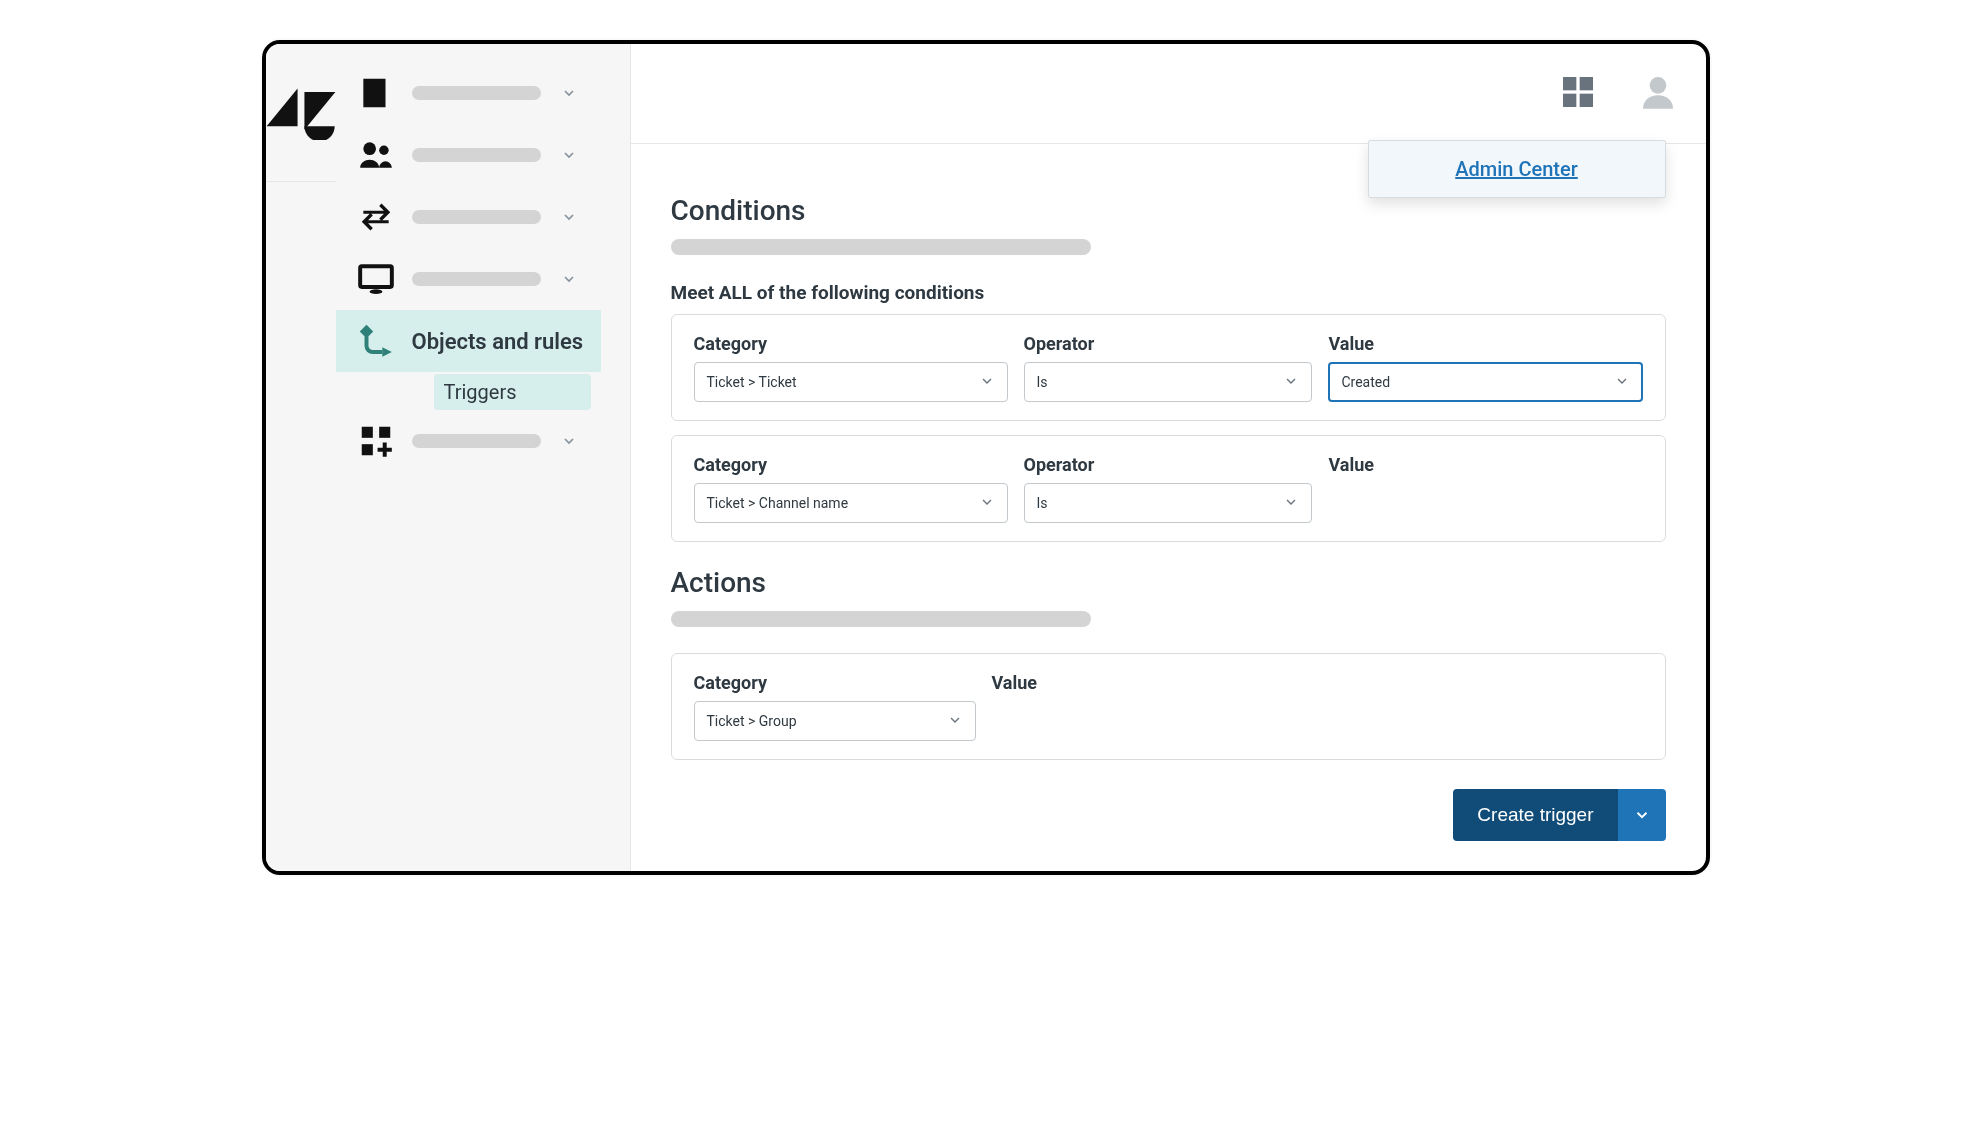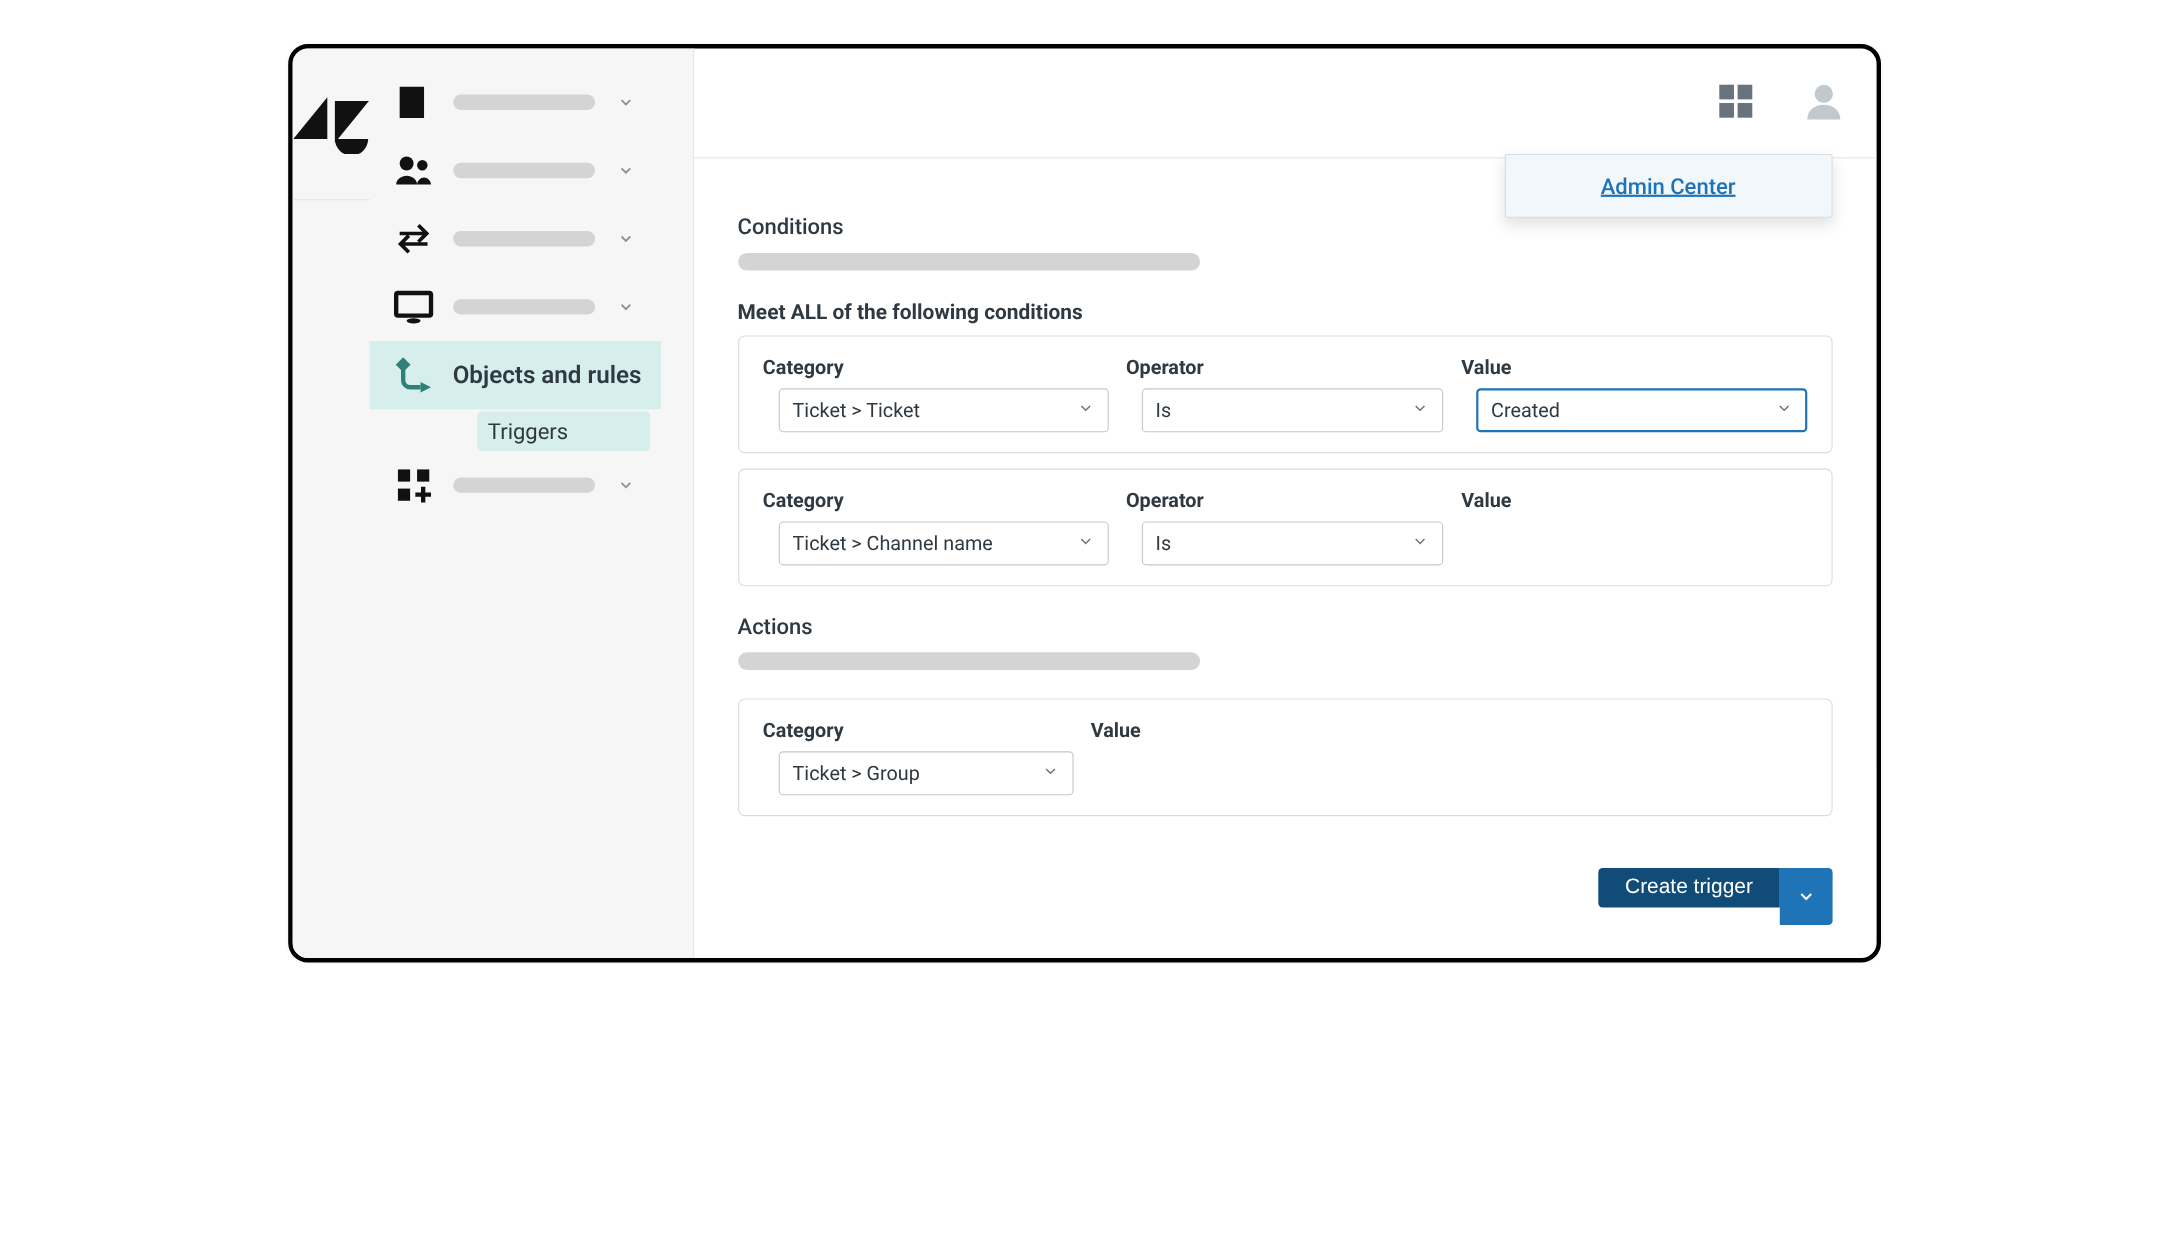--- a/index.html
+++ b/index.html
@@ -106,21 +106,21 @@
     text-decoration: underline;
     font-weight:500;
   }
 
   .content {
     padding: 50px 40px 30px 40px;
     overflow:auto;
     flex:1;
   }
   .section-title {
-    font-size: 20px;
+    font-size: 28px;
     font-weight: 500;
     margin-bottom: 12px;
     color:#2f3941;
   }
   .placeholder-bar {
     height:16px;
     width: 420px;
     background:#d4d4d4;
     border-radius:8px;
     margin-bottom: 26px;
@@ -150,43 +150,42 @@
     color:#2f3941;
   }
   .select {
     border:1px solid #c2c8cc;
     border-radius:4px;
     height:40px;
     display:flex;
     align-items:center;
     justify-content:space-between;
     padding: 0 12px;
-    font-size:18px;
+    font-size:14px;
     color:#2f3941;
     background:#fff;
-    margin-left:14px;
   }
   .select.focus {
     border:2px solid #1f73b7;
     padding: 0 11px;
   }
   .select .chev { color:#68737d; font-size:14px; }
 
   .footer {
     display:flex;
     justify-content:flex-end;
     padding: 0 40px 30px 0;
     gap:0;
   }
   .btn-primary {
     background:#114c78;
     color:#fff;
     font-size:19px;
     font-weight:500;
-    height:36px;
+    height:52px;
     padding:0 24px;
     border:none;
     border-radius:4px 0 0 4px;
     display:flex;
     align-items:center;
   }
   .btn-split {
     background:#1f73b7;
     color:#fff;
     height:52px;

